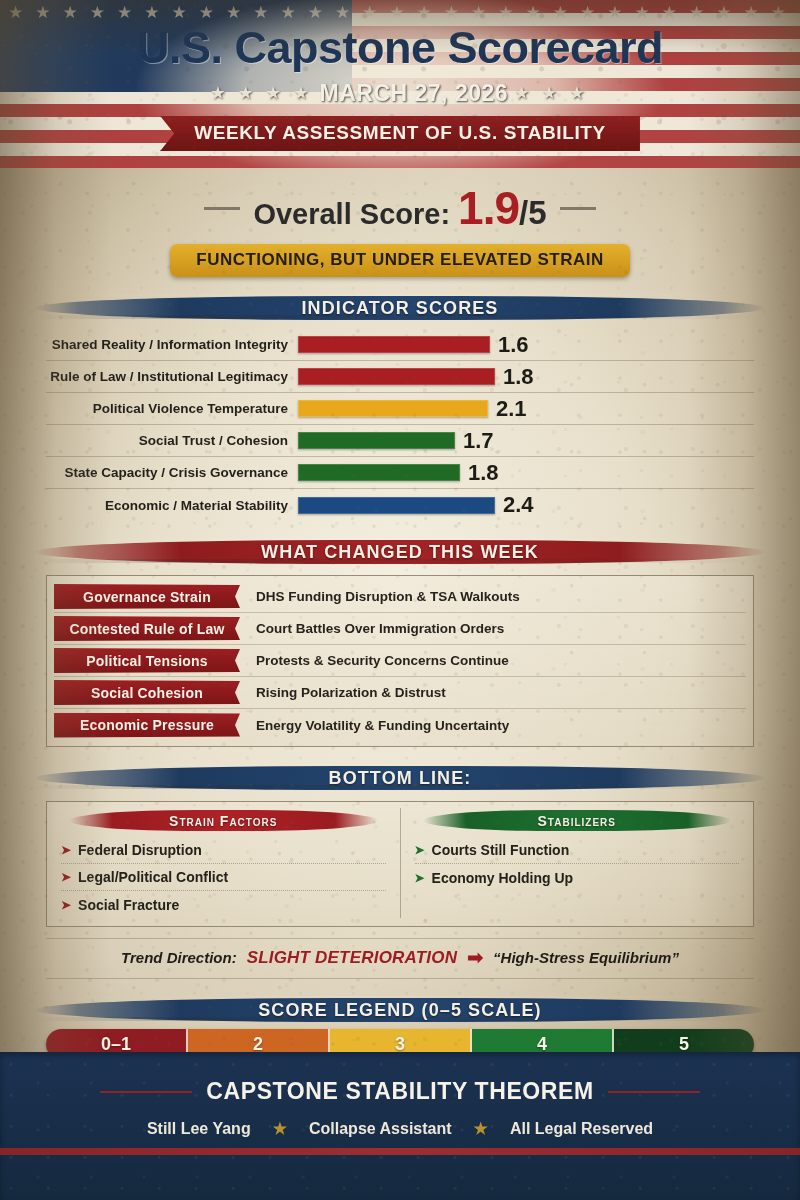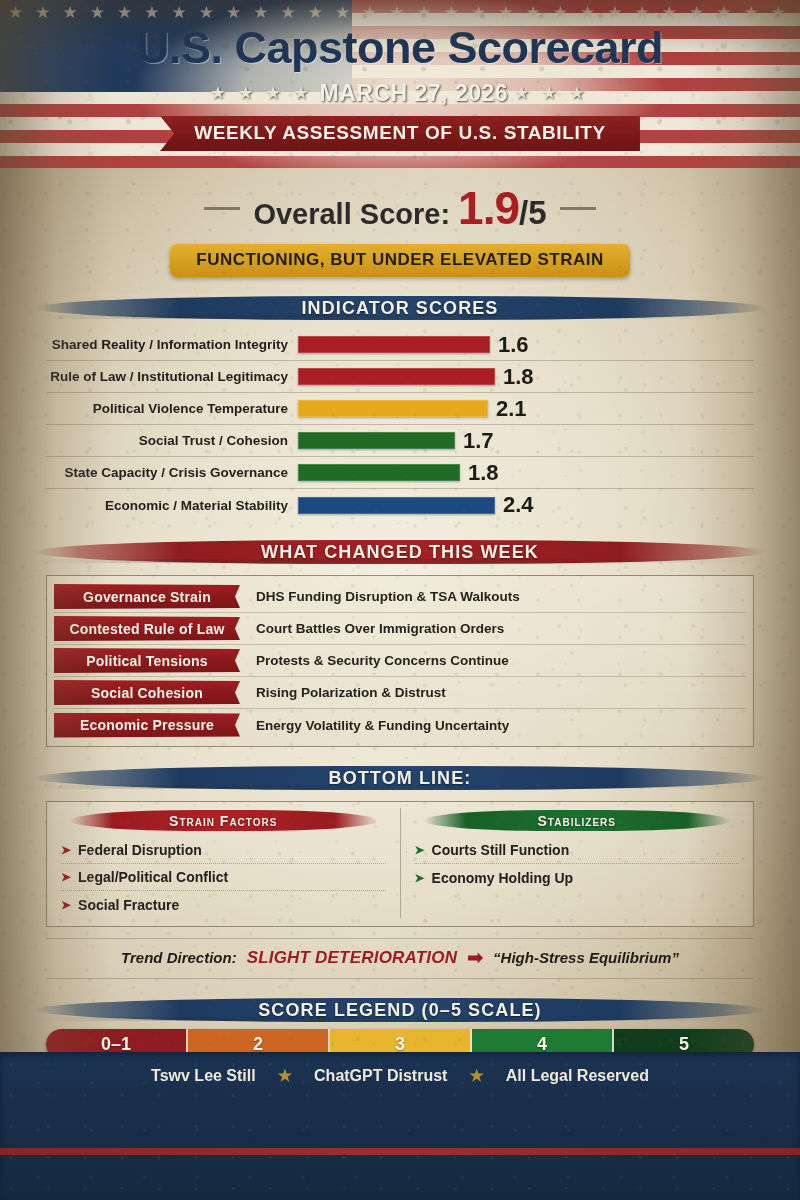--- a/index.html
+++ b/index.html
@@ -391,22 +391,27 @@
           <div class="lg-lab">Stable</div>
           <div class="lg-lab">Strong</div>
         </div>
     </div>
 
     <div class="footnote">Readings reflect cumulative assessment of information, institutions, violence, trust, governance, and economy.</div>
   </div>
 
   <div class="footer">
     <div class="ftex"></div>
+    <div class="f-title-row">
+      <div class="f-rule"></div>
+      <div class="f-title">CAPSTONE STABILITY THEOREM</div>
+      <div class="f-rule"></div>
+    </div>
     <div class="f-credits" id="footer-credits">
-        <span>Tswv Lee Still</span>
+        <span>Still Lee Yang</span>
         <span class="f-star">★</span>
-        <span>ChatGPT Distrust</span>
+        <span>Collapse Assistant</span>
         <span class="f-star">★</span>
         <span>All Legal Reserved</span>
       </div>
     <div class="f-stripe"></div>
   </div>
 </div>
 
 </body></html>

